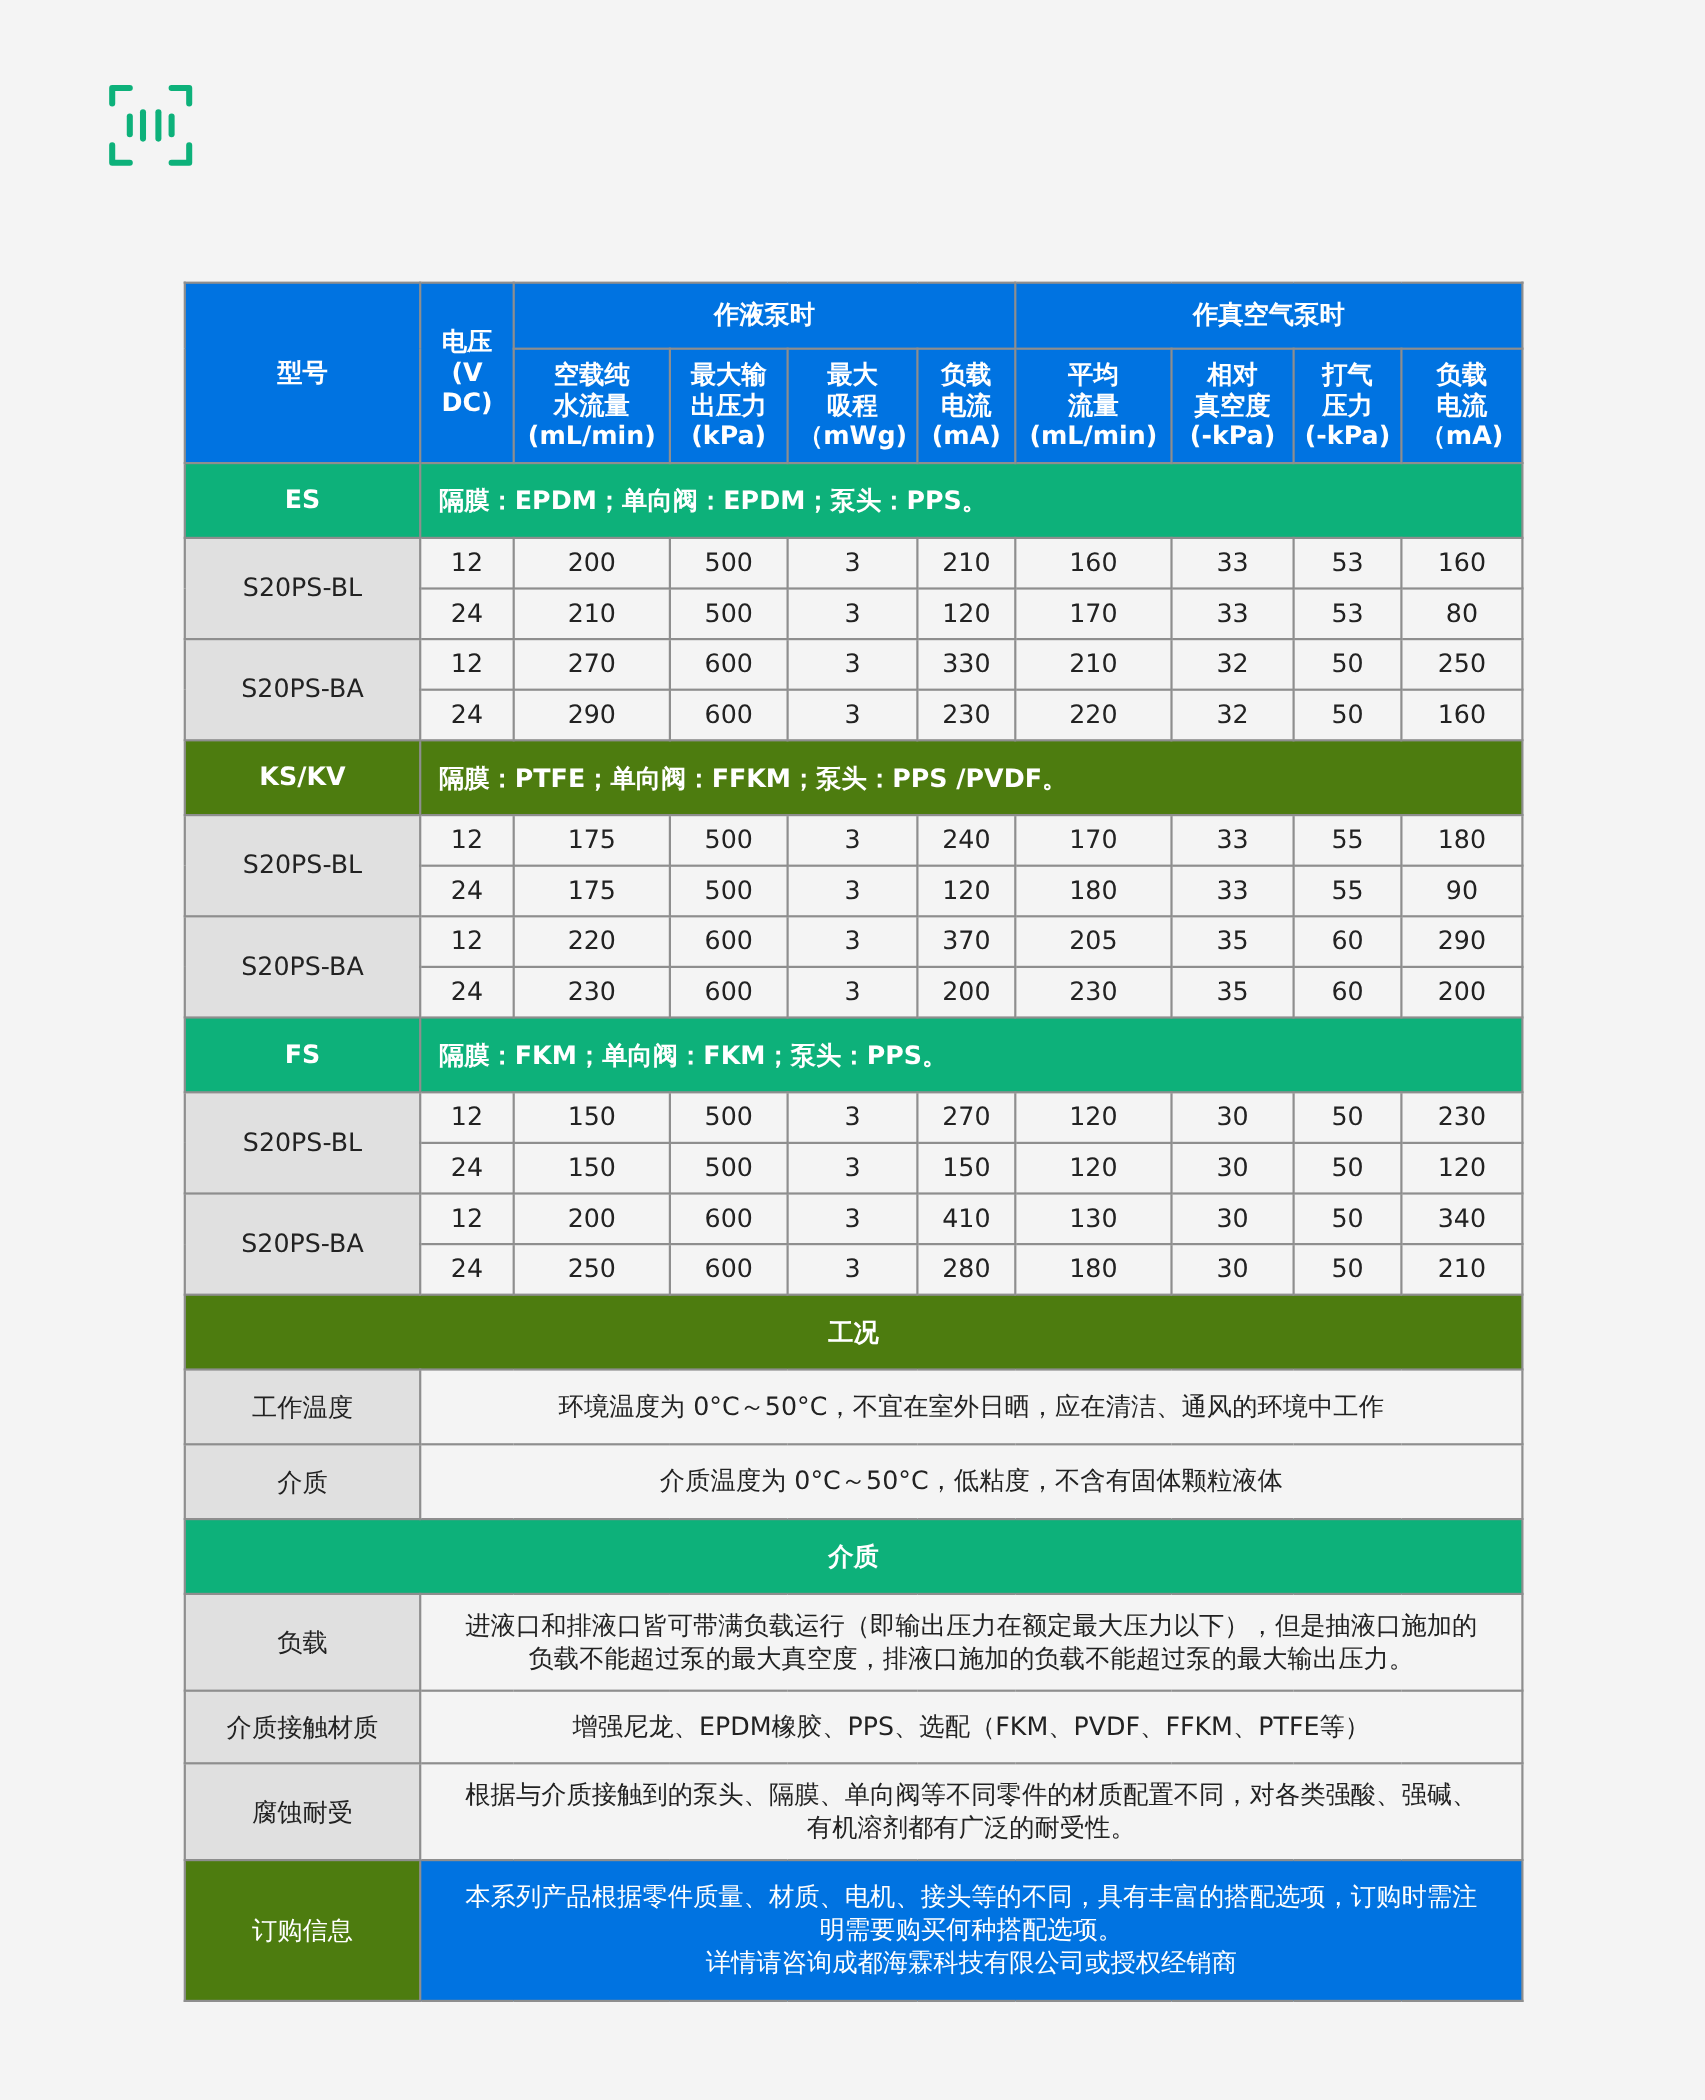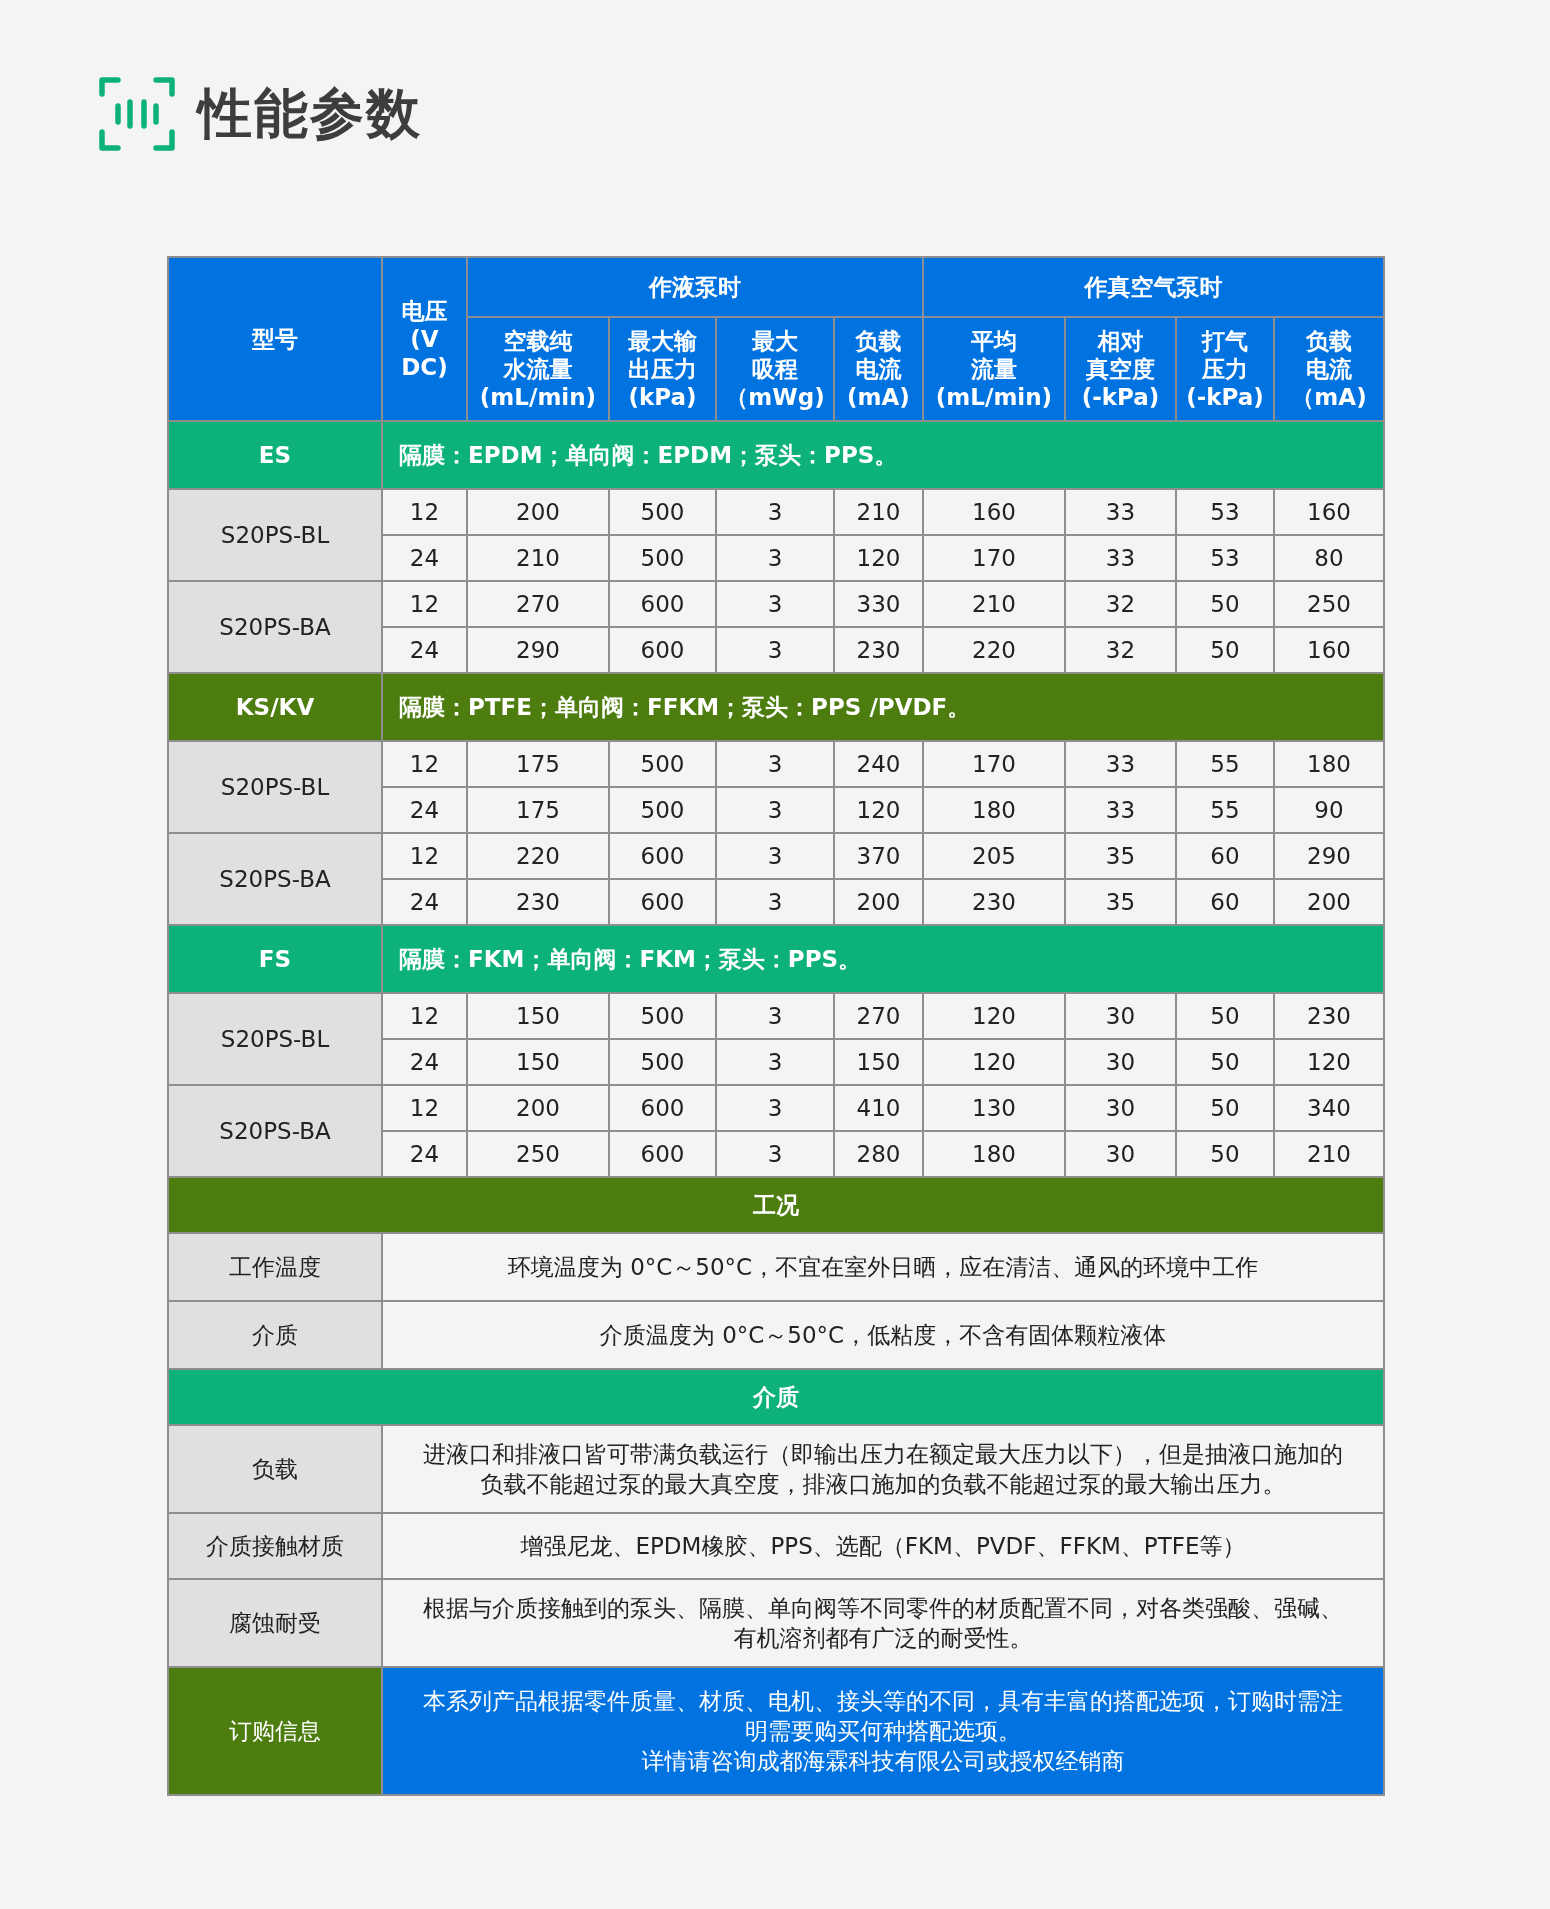--- a/index.html
+++ b/index.html
@@ -40,21 +40,21 @@
     .left { text-align: left !important; padding-left: 16px !important; }
     .model { background: #e0e0e0; color: #222222; }
     .cell { background: #f4f4f4; color: #222222; }
     .labelcell { background: #e0e0e0; color: #222222; }
     .txt { background: #f4f4f4; color: #222222; text-align: left; padding: 0 16px !important; line-height: 30px; }
     .txt-blue { background: #0073e1; color: #ffffff; text-align: left; padding: 0 16px !important; line-height: 30px; }
     tr.r-hdr1 { height: 60px; }
     tr.r-hdr2 { height: 104px; }
     tr.r-group { height: 68px; margin-left: 36px; }
     tr.r-data { height: 46px; }
-    tr.r-section { height: 56px; margin-top: 39px; }
+    tr.r-section { height: 68px; margin-top: 39px; }
     tr.r-cond { height: 68px; }
     tr.r-load { height: 88px; }
     tr.r-mat { height: 66px; padding-left: 31px; }
     tr.r-corr { height: 88px; }
     tr.r-order { height: 128px; }
   </style>
 </head>
 <body>
 
 <div class="title-wrap">
@@ -63,21 +63,20 @@
       <path d="M4 20 V6 H20"></path>
       <path d="M58 6 H74 V20"></path>
       <path d="M4 58 V74 H20"></path>
       <path d="M58 74 H74 V58"></path>
       <line x1="20" y1="32" x2="20" y2="48"></line>
       <line x1="32" y1="28" x2="32" y2="52"></line>
       <line x1="46" y1="28" x2="46" y2="52"></line>
       <line x1="58" y1="32" x2="58" y2="48"></line>
     </g>
   </svg>
-  <div class="page-title">性能参数</div>
 </div>
 
 <table class="spec">
   <colgroup>
     <col style="width:214px">
       <col style="width:85px">
       <col style="width:142px">
       <col style="width:107px">
       <col style="width:118px">
       <col style="width:89px">

